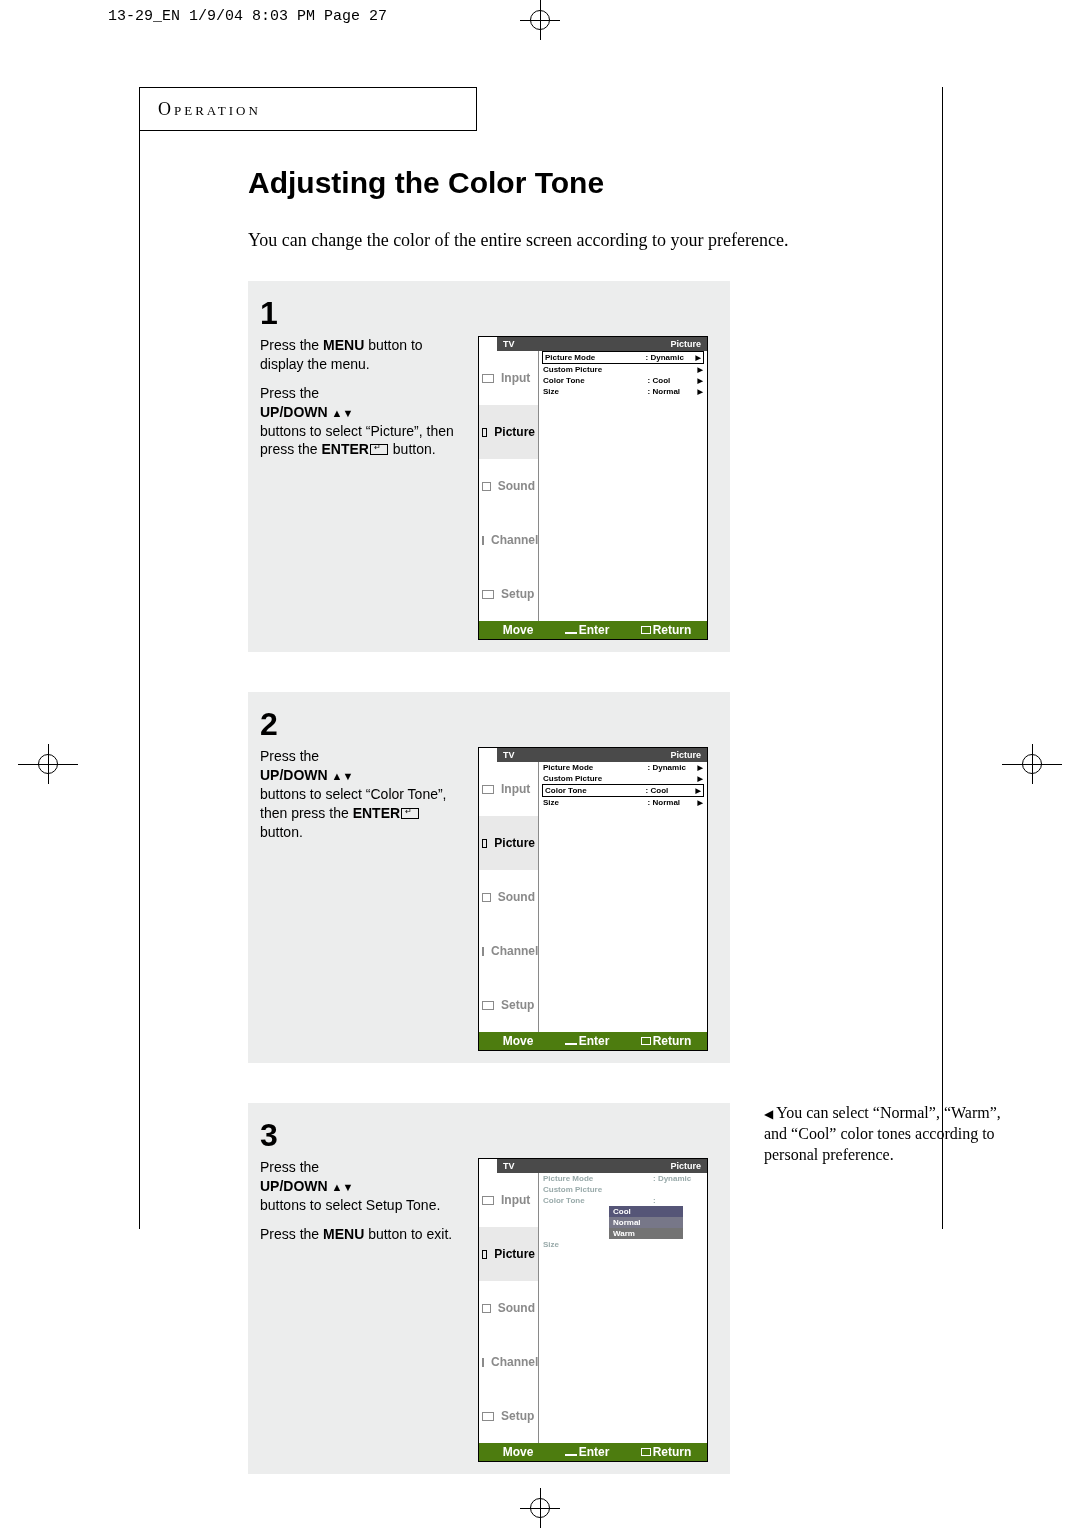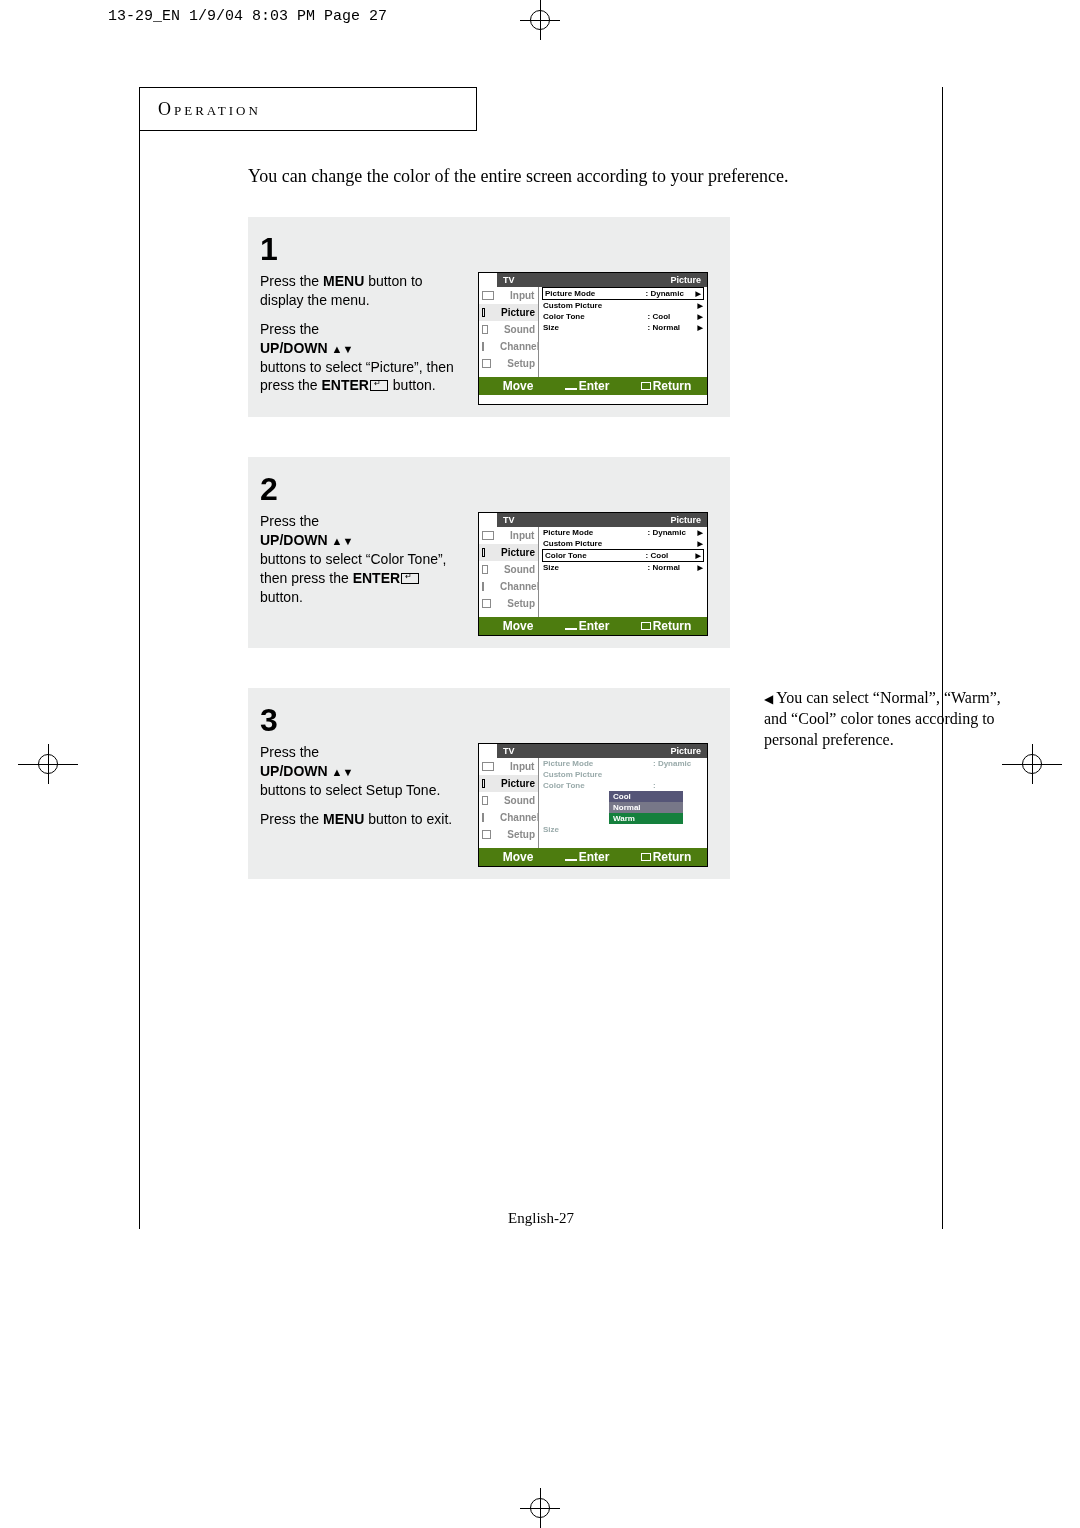--- a/index.html
+++ b/index.html
@@ -120,22 +120,22 @@
     background: #fff;
   }
   .osd-header {
     display:flex; justify-content:space-between;
     background:#4a4a4a; color:#fff; font-weight:bold;
     padding: 2px 6px; font-size:9px;margin-left:18px;
   }
   .osd-body { display:flex; min-height: 90px; }
   .osd-side { width: 60px; border-right:1px solid #8a8a8a; }
   .osd-side-item {
-    display:flex; align-items:center; gap:16px; padding: 3px 3px;
-    color:#8a8a8a; font-weight:bold; font-size:10px;
+    display:flex; align-items:center; gap:7px; padding: 20px 3px;
+    color:#8a8a8a; font-weight:bold; font-size:12px;
   }
   .osd-side-item.sel { color:#000; background:#e9e9e9; }
   .side-icon { width:12px; height:9px; border:1px solid currentColor; display:inline-block; }
   .osd-rows { flex:1; }
   .osd-row {
     display:flex; font-size:8px; padding: 1px 4px;
     align-items:center; justify-content:flex-start;
     font-weight:bold;
   }
   .osd-row .label { flex:1; }
@@ -191,20 +191,21 @@
   </div>
 
 <div class="header-stamp">13-29_EN  1/9/04 8:03 PM  Page 27</div>
 
 <div class="page-frame">
   <div class="footer-page">English-27</div>
 </div>
 <div class="section-tab">Operation</div>
 
 <div class="content">
+  <h1>Adjusting the Color Tone</h1>
   <p class="intro">You can change the color of the entire screen according to your preference.</p>
 
   <div class="step-block">
     <div class="step-num">1</div>
     <div class="step-body">
       <div class="step-text">
         <p><span>Press the </span><span class="bold">MENU</span><span> button to display the menu.</span></p>
         <p><span>Press the </span><br><span class="bold">UP/DOWN</span> <span class="arrows">▲▼</span><br><span> buttons to select “Picture”, then press the </span><span class="bold">ENTER</span><span class="enter-icon"></span><span> button.</span></p>
       </div>
       <div class="osd">
@@ -384,21 +385,21 @@
                   <span class="label">Color Tone</span>
                   <span class="val">:</span>
                   <span class="caret"></span>
                 </div>
               <div class="osd-row dropdown-val">
                   <span>Cool</span>
                 </div>
               <div class="osd-row dropdown-val" style="background:#778;">
                   <span>Normal</span>
                 </div>
-              <div class="osd-row dropdown-val" style="background:#15803d;">
+              <div class="osd-row dropdown-val" style="background:#737373;">
                   <span>Warm</span>
                 </div>
               <div class="osd-row greyed">
                   <span class="label">Size</span>
                   <span class="val"></span>
                   <span class="caret"></span>
                 </div>
             </div>
           </div>
           <div class="osd-footer">

